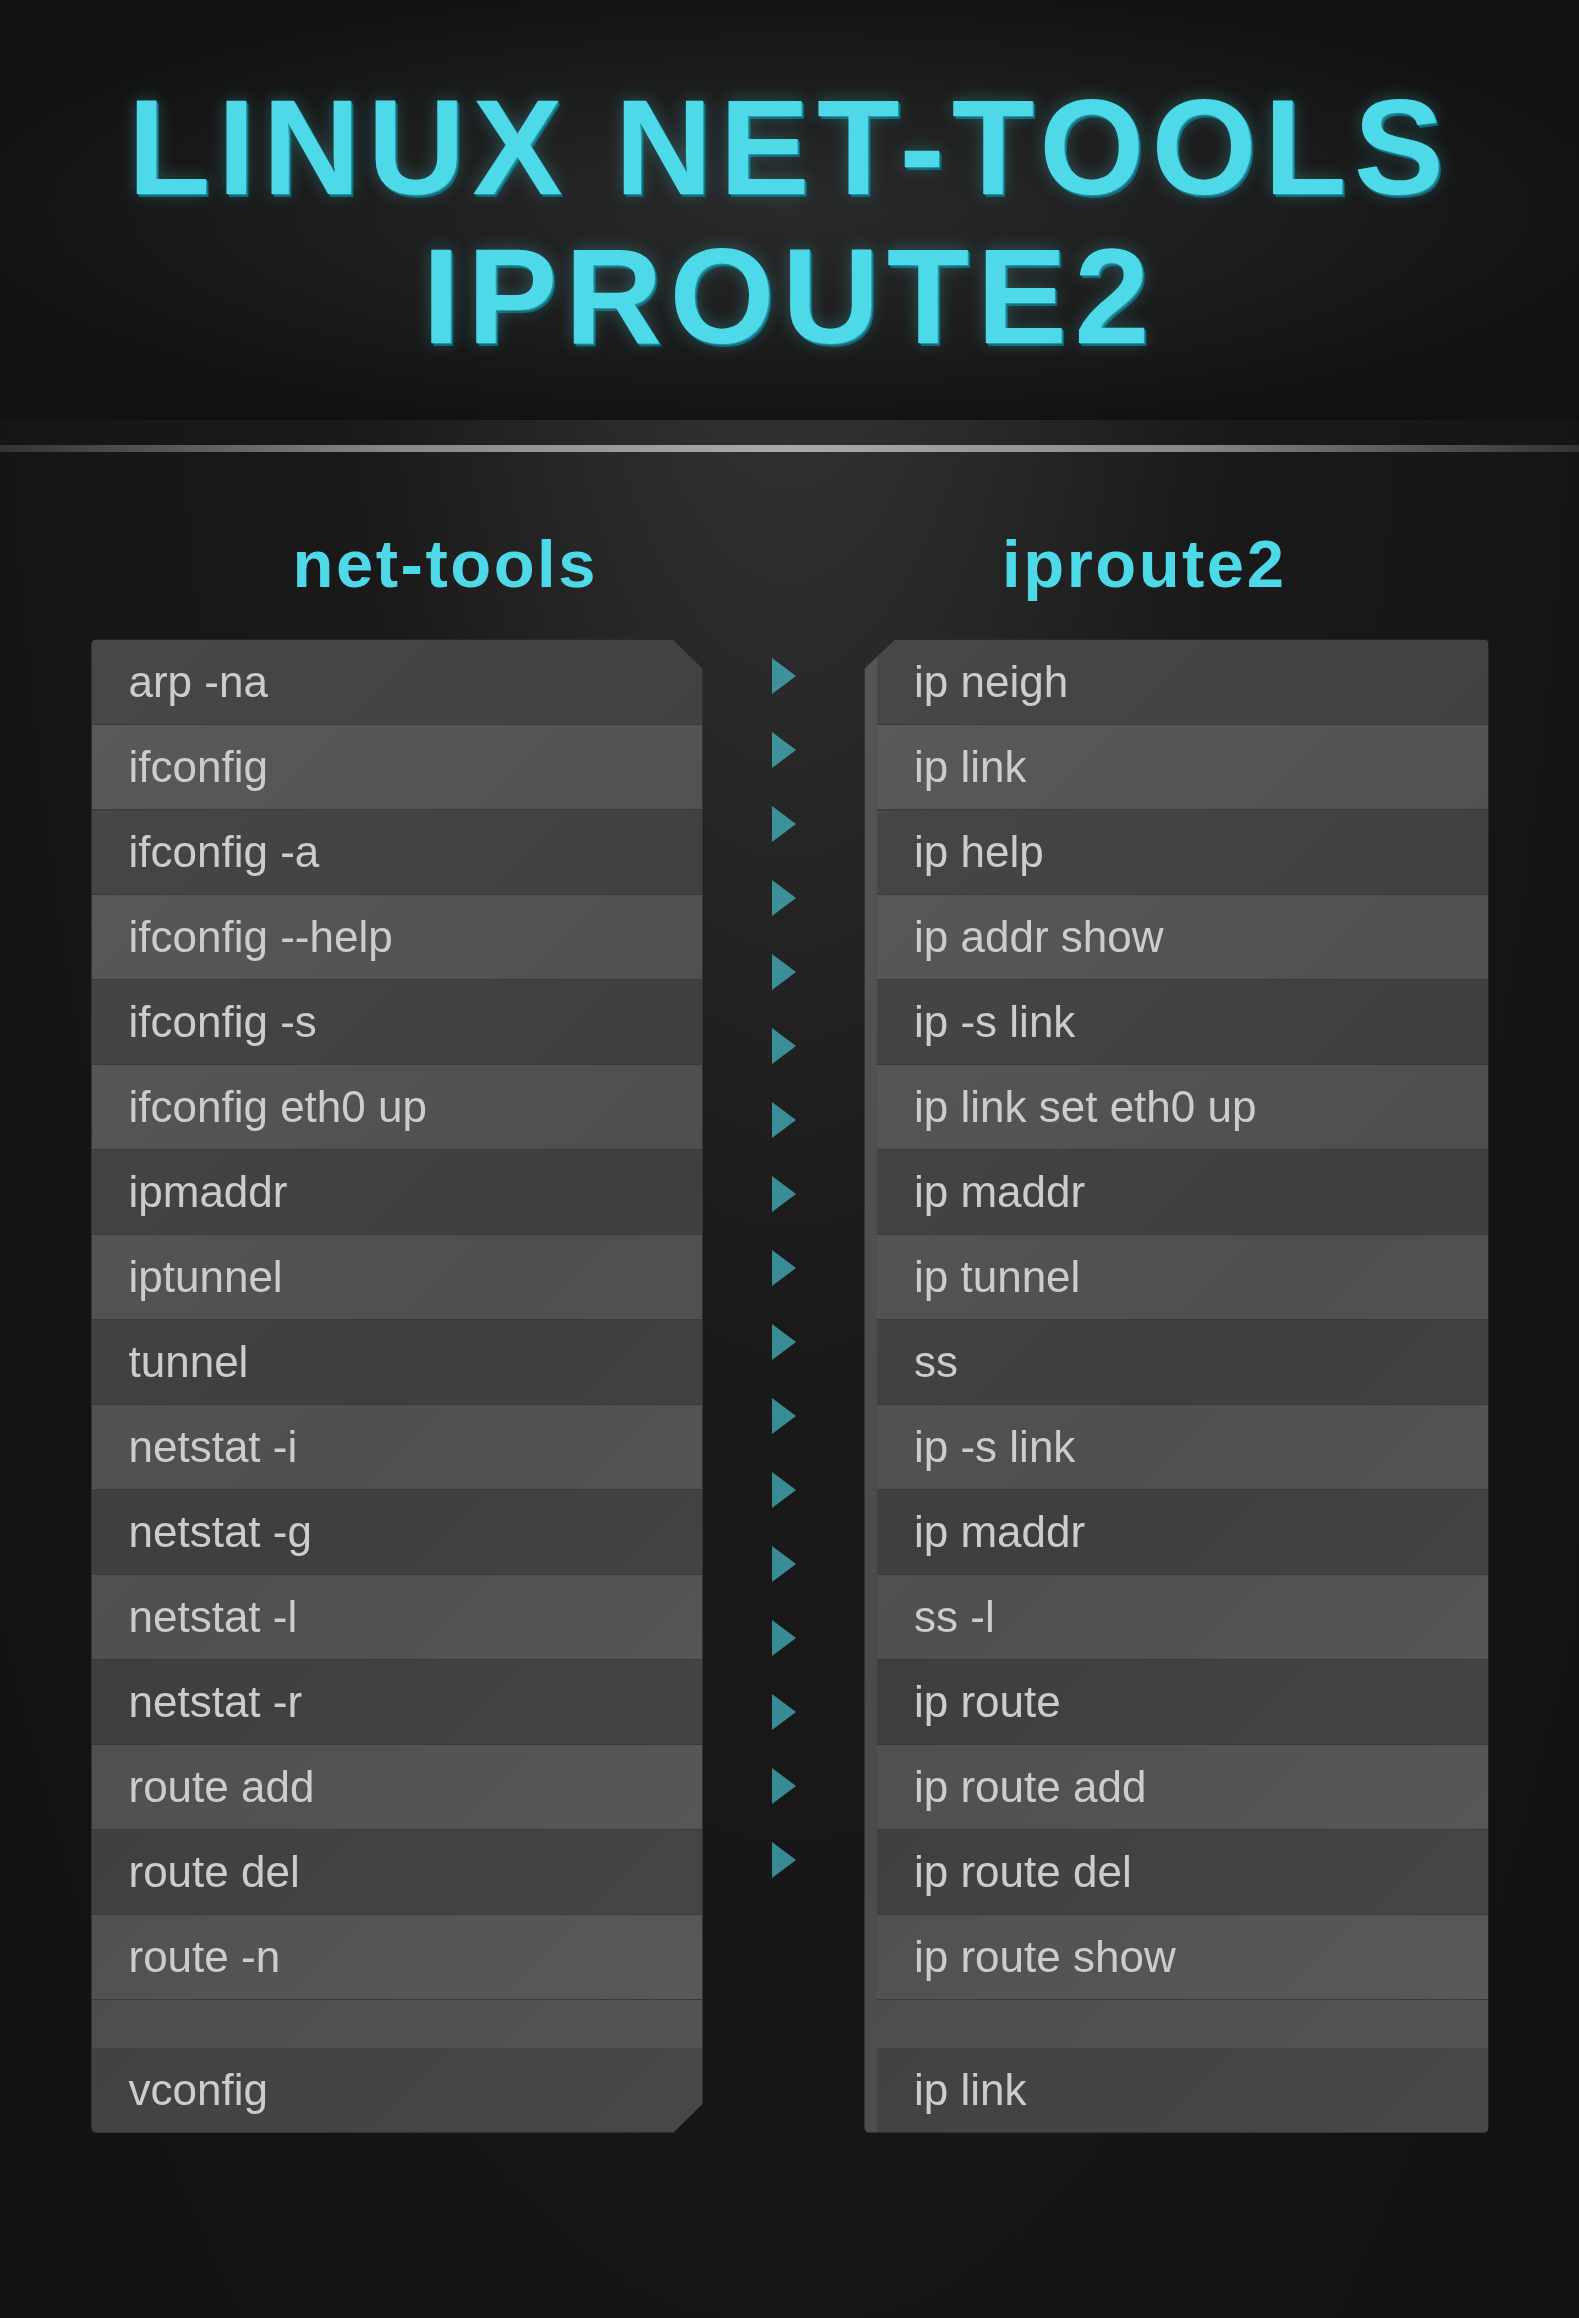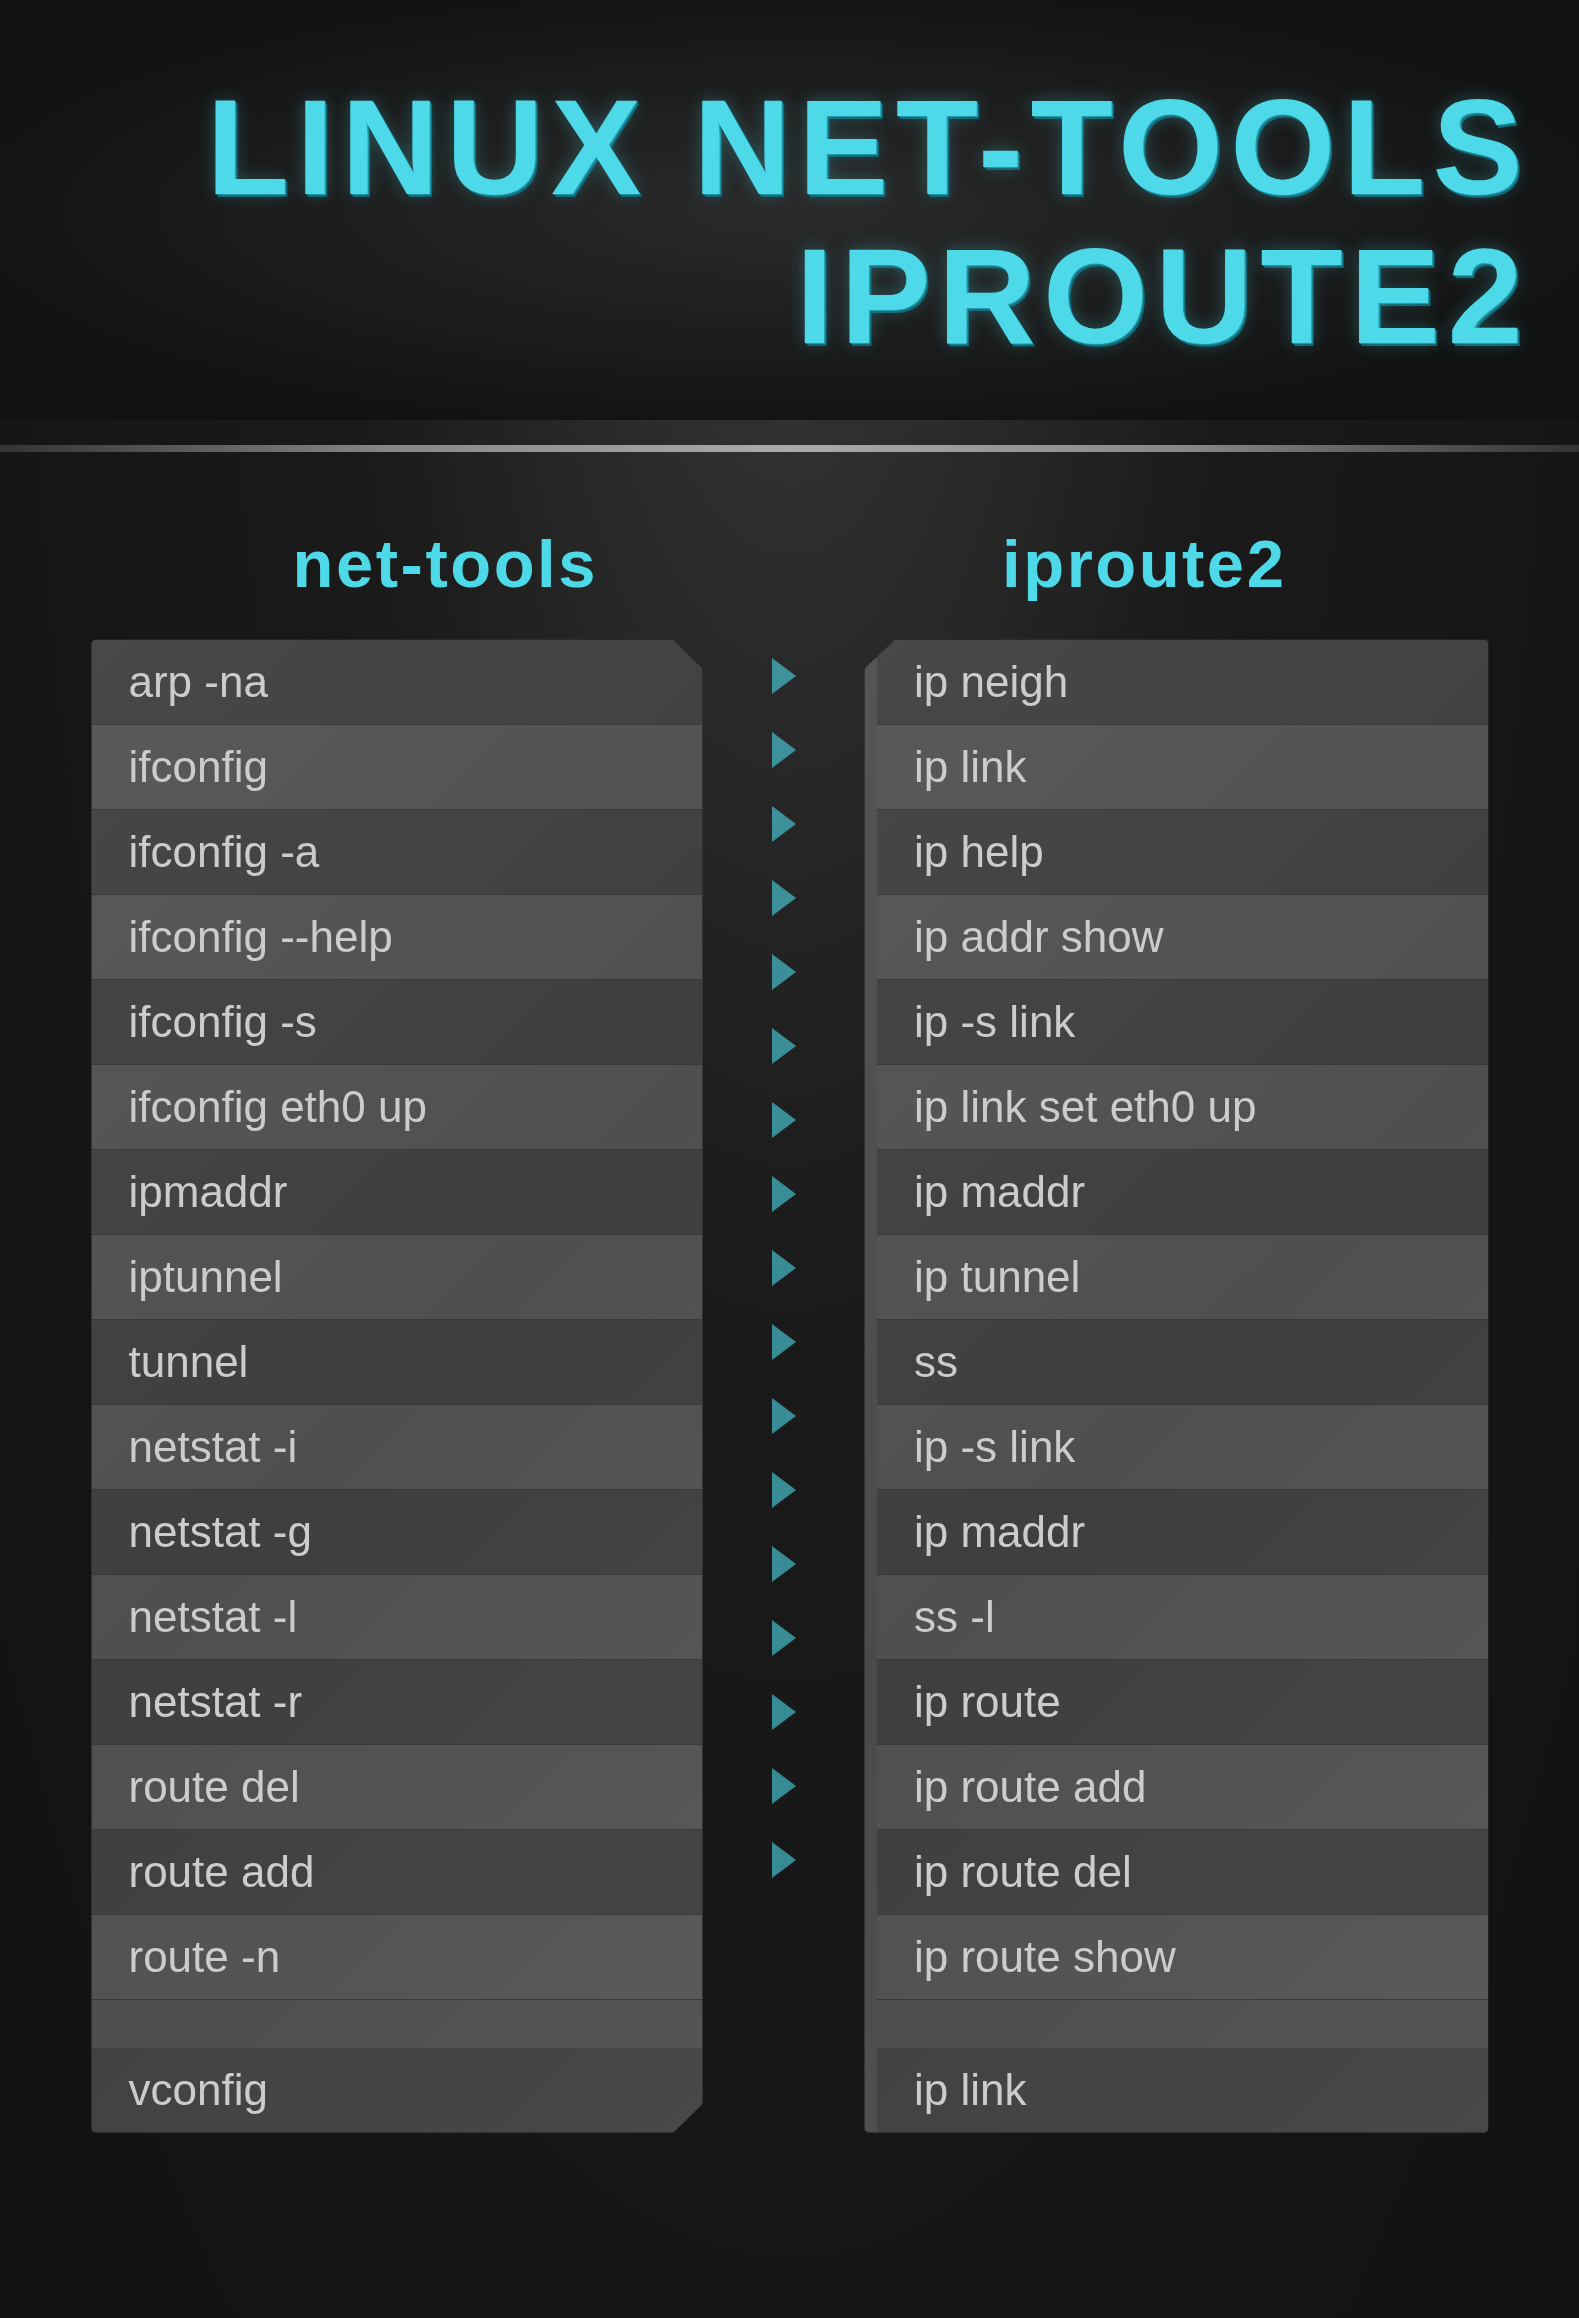--- a/index.html
+++ b/index.html
@@ -11,21 +11,21 @@
       font-family: 'Arial', sans-serif;
       display: flex;
       flex-direction: column;
       align-items: center;
     }
 
     
     .header {
       width: 100%;
       padding: 74px 49px 49px;
-      text-align: right;
+      text-align: center;
       background: radial-gradient(ellipse at center, #2a2a2a 0%, #111 80%);
     }
 
     .header-title {
       font-size: 135px;
       font-weight: 900;
       color: #4dd9e8;
       letter-spacing: 7.4px;
       text-transform: uppercase;
       font-family: 'Arial Black', 'Impact', sans-serif;
@@ -224,24 +224,24 @@
         <div class="table-row">
           <span class="cmd-text">netstat  -g</span>
         </div>
         <div class="table-row">
           <span class="cmd-text">netstat -l</span>
         </div>
         <div class="table-row">
           <span class="cmd-text">netstat -r</span>
         </div>
         <div class="table-row">
+          <span class="cmd-text">route add</span>
+        </div>
+        <div class="table-row">
           <span class="cmd-text">route del</span>
-        </div>
-        <div class="table-row">
-          <span class="cmd-text">route add</span>
         </div>
         <div class="table-row">
           <span class="cmd-text">route -n</span>
         </div>
         <div class="table-row">
           <span class="cmd-text">vconfig</span>
         </div>
       </div>
 
     <div class="middle-divider" id="chevron-col">

